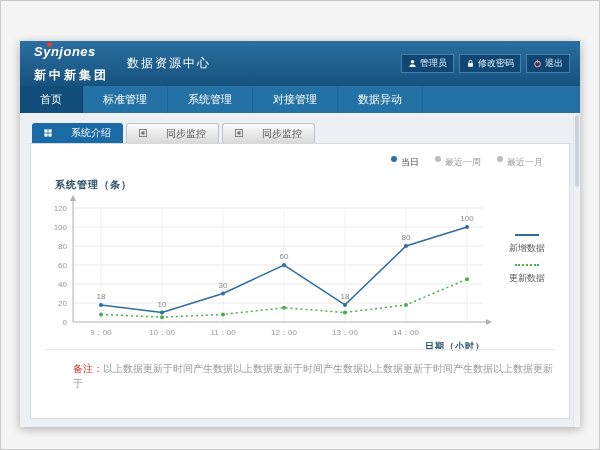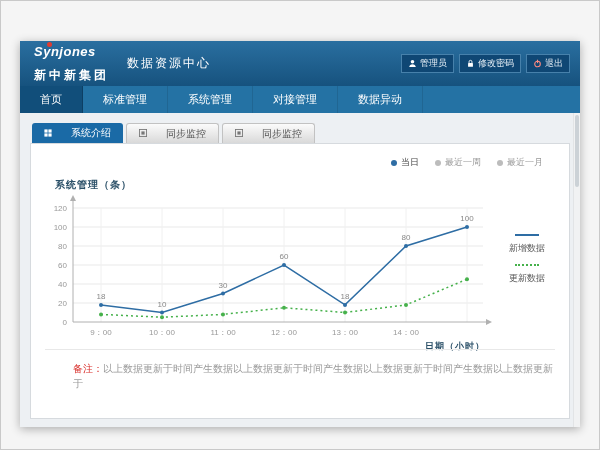--- a/index.html
+++ b/index.html
@@ -51,21 +51,21 @@
     height:20px; font-size:10px; padding:0 12px; margin-right:3px;
     border-radius:3px 3px 0 0; display:flex; align-items:center; gap:19px; cursor:pointer;
     white-space:nowrap;
   }
   .tab.active { background:#1a6aa6; color:#fff; }
   .tab.inactive { background:linear-gradient(#fbfbfb,#d9d9d9); border:1px solid #c2c2c2; border-bottom:none; color:#555; }
 
   .card { background:#fff; border:1px solid #d6dade; height:276px; position:relative; }
 
   .legend-filters { position:absolute; top:12px; right:26px; display:flex; gap:16px; font-size:9px; }
-  .lf-item { display:flex; align-items:center; gap:4px; cursor:pointer; }
+  .lf-item { display:flex; gap:4px; cursor:pointer; }
   .lf-dot { width:6px; height:6px; border-radius:50%; display:inline-block; }
 
   .ylabel { position:absolute; top:34px; left:24px; font-size:10px; font-weight:bold; color:#2b5068; letter-spacing:1px; }
 
   .chart-wrap { position:absolute; top:46px; left:8px; right:4px; display:flex; align-items:center; }
   svg.chart { width:468px; height:178px; display:block; }
   svg.chart text { font-family:"Liberation Sans", sans-serif; }
 
   .side-legend { margin-left:2px; margin-top:-40px; font-size:9px; color:#555; }
   .sl-item { display:flex; align-items:center; gap:6px; margin:9px 0; cursor:pointer; white-space:nowrap;flex-direction:column; }

